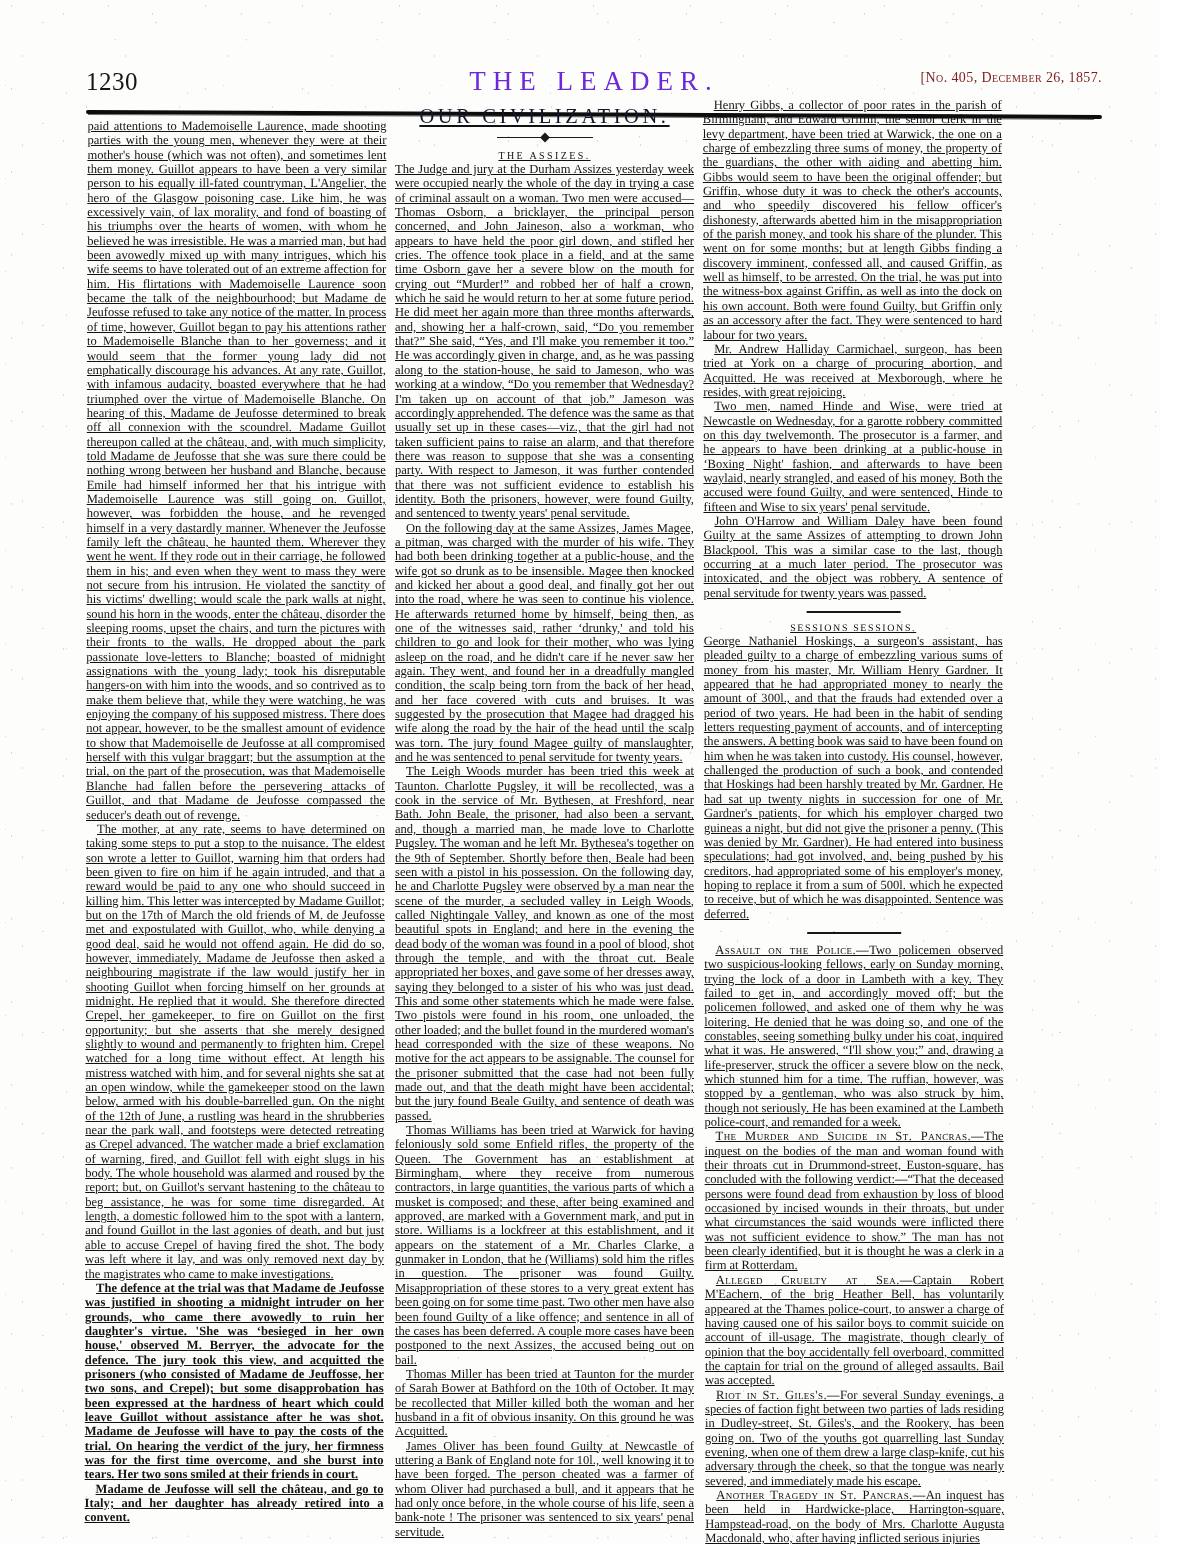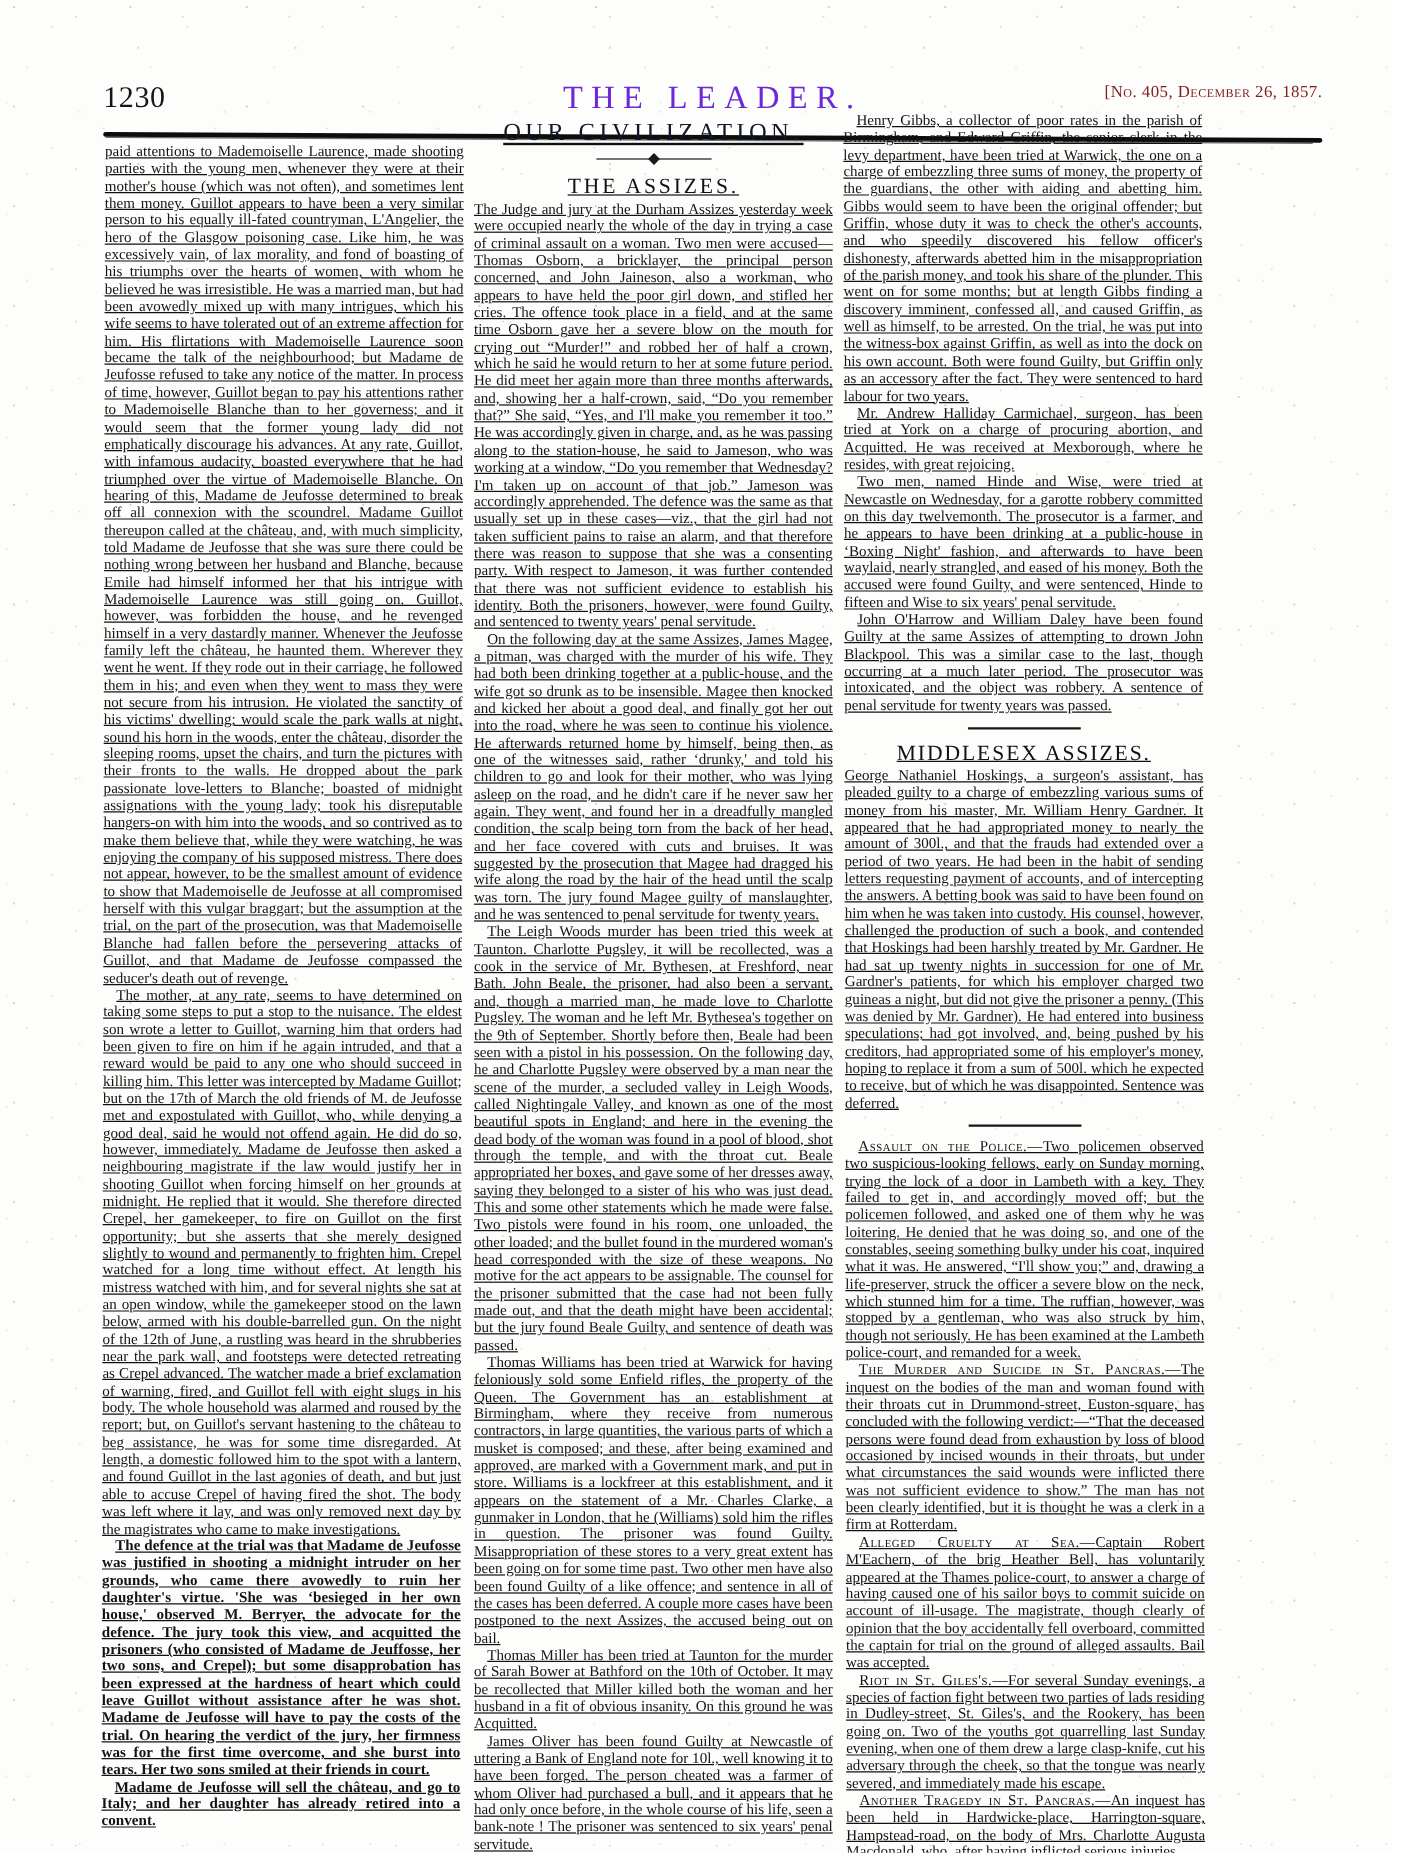--- a/index.html
+++ b/index.html
@@ -157,21 +157,21 @@
     margin: 0 0 3px 0;
     text-align: center;
     font-size: 20.5px;
     letter-spacing: 3.6px;
     font-family: "Liberation Serif", serif;
     color: #0f172a;
   }
   .sub-title {
     margin: 0 0 1px 0;
     text-align: center;
-    font-size: 18px;
+    font-size: 10px;
     letter-spacing: 2.4px;
     font-family: "Liberation Serif", serif;
     color: #111;
   }
   .sub-title.caps { font-variant: small-caps; letter-spacing: 1.6px; }
 
   
   .ornament {
     height: 14px;
     margin: 2px 0 5px 0;
@@ -256,21 +256,21 @@
         <p class="body">Thomas Miller has been tried at Taunton for the murder of Sarah Bower at Bathford on the 10th of October. It may be recollected that Miller killed both the woman and her husband in a fit of obvious insanity. On this ground he was Acquitted.</p>
         <p class="body">James Oliver has been found Guilty at Newcastle of uttering a Bank of England note for 10l., well knowing it to have been forged. The person cheated was a farmer of whom Oliver had purchased a bull, and it appears that he had only once before, in the whole course of his life, seen a bank-note ! The prisoner was sentenced to six years' penal servitude.</p>
       </div>
     <div class="gutter"></div>
     <div class="col skew-b" id="col-3">
         <p class="body">Henry Gibbs, a collector of poor rates in the parish of Birmingham, and Edward Griffin, the senior clerk in the levy department, have been tried at Warwick, the one on a charge of embezzling three sums of money, the property of the guardians, the other with aiding and abetting him. Gibbs would seem to have been the original offender; but Griffin, whose duty it was to check the other's accounts, and who speedily discovered his fellow officer's dishonesty, afterwards abetted him in the misappropriation of the parish money, and took his share of the plunder. This went on for some months; but at length Gibbs finding a discovery imminent, confessed all, and caused Griffin, as well as himself, to be arrested. On the trial, he was put into the witness-box against Griffin, as well as into the dock on his own account. Both were found Guilty, but Griffin only as an accessory after the fact. They were sentenced to hard labour for two years.</p>
         <p class="body">Mr. Andrew Halliday Carmichael, surgeon, has been tried at York on a charge of procuring abortion, and Acquitted. He was received at Mexborough, where he resides, with great rejoicing.</p>
         <p class="body">Two men, named Hinde and Wise, were tried at Newcastle on Wednesday, for a garotte robbery committed on this day twelvemonth. The prosecutor is a farmer, and he appears to have been drinking at a public-house in ‘Boxing Night' fashion, and afterwards to have been waylaid, nearly strangled, and eased of his money. Both the accused were found Guilty, and were sentenced, Hinde to fifteen and Wise to six years' penal servitude.</p>
         <p class="body">John O'Harrow and William Daley have been found Guilty at the same Assizes of attempting to drown John Blackpool. This was a similar case to the last, though occurring at a much later period. The prosecutor was intoxicated, and the object was robbery. A sentence of penal servitude for twenty years was passed.</p>
         <div class="short-rule"></div>
-        <div class="sub-title caps">MIDDLESEX ASSIZES.</div>
+        <div class="sub-title caps">SESSIONS SESSIONS.</div>
         <p class="body noindent">George Nathaniel Hoskings, a surgeon's assistant, has pleaded guilty to a charge of embezzling various sums of money from his master, Mr. William Henry Gardner. It appeared that he had appropriated money to nearly the amount of 300l., and that the frauds had extended over a period of two years. He had been in the habit of sending letters requesting payment of accounts, and of intercepting the answers. A betting book was said to have been found on him when he was taken into custody. His counsel, however, challenged the production of such a book, and contended that Hoskings had been harshly treated by Mr. Gardner. He had sat up twenty nights in succession for one of Mr. Gardner's patients, for which his employer charged two guineas a night, but did not give the prisoner a penny. (This was denied by Mr. Gardner). He had entered into business speculations; had got involved, and, being pushed by his creditors, had appropriated some of his employer's money, hoping to replace it from a sum of 500l. which he expected to receive, but of which he was disappointed. Sentence was deferred.</p>
         <div class="short-rule"></div>
         <p class="body"><span class="lead">Assault on the Police.—</span><span>Two policemen observed two suspicious-looking fellows, early on Sunday morning, trying the lock of a door in Lambeth with a key. They failed to get in, and accordingly moved off; but the policemen followed, and asked one of them why he was loitering. He denied that he was doing so, and one of the constables, seeing something bulky under his coat, inquired what it was. He answered, “I'll show you;” and, drawing a life-preserver, struck the officer a severe blow on the neck, which stunned him for a time. The ruffian, however, was stopped by a gentleman, who was also struck by him, though not seriously. He has been examined at the Lambeth police-court, and remanded for a week.</span></p>
         <p class="body"><span class="lead">The Murder and Suicide in St. Pancras.—</span><span>The inquest on the bodies of the man and woman found with their throats cut in Drummond-street, Euston-square, has concluded with the following verdict:—“That the deceased persons were found dead from exhaustion by loss of blood occasioned by incised wounds in their throats, but under what circumstances the said wounds were inflicted there was not sufficient evidence to show.” The man has not been clearly identified, but it is thought he was a clerk in a firm at Rotterdam.</span></p>
         <p class="body"><span class="lead">Alleged Cruelty at Sea.—</span><span>Captain Robert M'Eachern, of the brig Heather Bell, has voluntarily appeared at the Thames police-court, to answer a charge of having caused one of his sailor boys to commit suicide on account of ill-usage. The magistrate, though clearly of opinion that the boy accidentally fell overboard, committed the captain for trial on the ground of alleged assaults. Bail was accepted.</span></p>
         <p class="body"><span class="lead">Riot in St. Giles's.—</span><span>For several Sunday evenings, a species of faction fight between two parties of lads residing in Dudley-street, St. Giles's, and the Rookery, has been going on. Two of the youths got quarrelling last Sunday evening, when one of them drew a large clasp-knife, cut his adversary through the cheek, so that the tongue was nearly severed, and immediately made his escape.</span></p>
         <p class="body"><span class="lead">Another Tragedy in St. Pancras.—</span><span>An inquest has been held in Hardwicke-place, Harrington-square, Hampstead-road, on the body of Mrs. Charlotte Augusta Macdonald, who, after having inflicted serious injuries</span></p>
       </div>
 
   </div>

